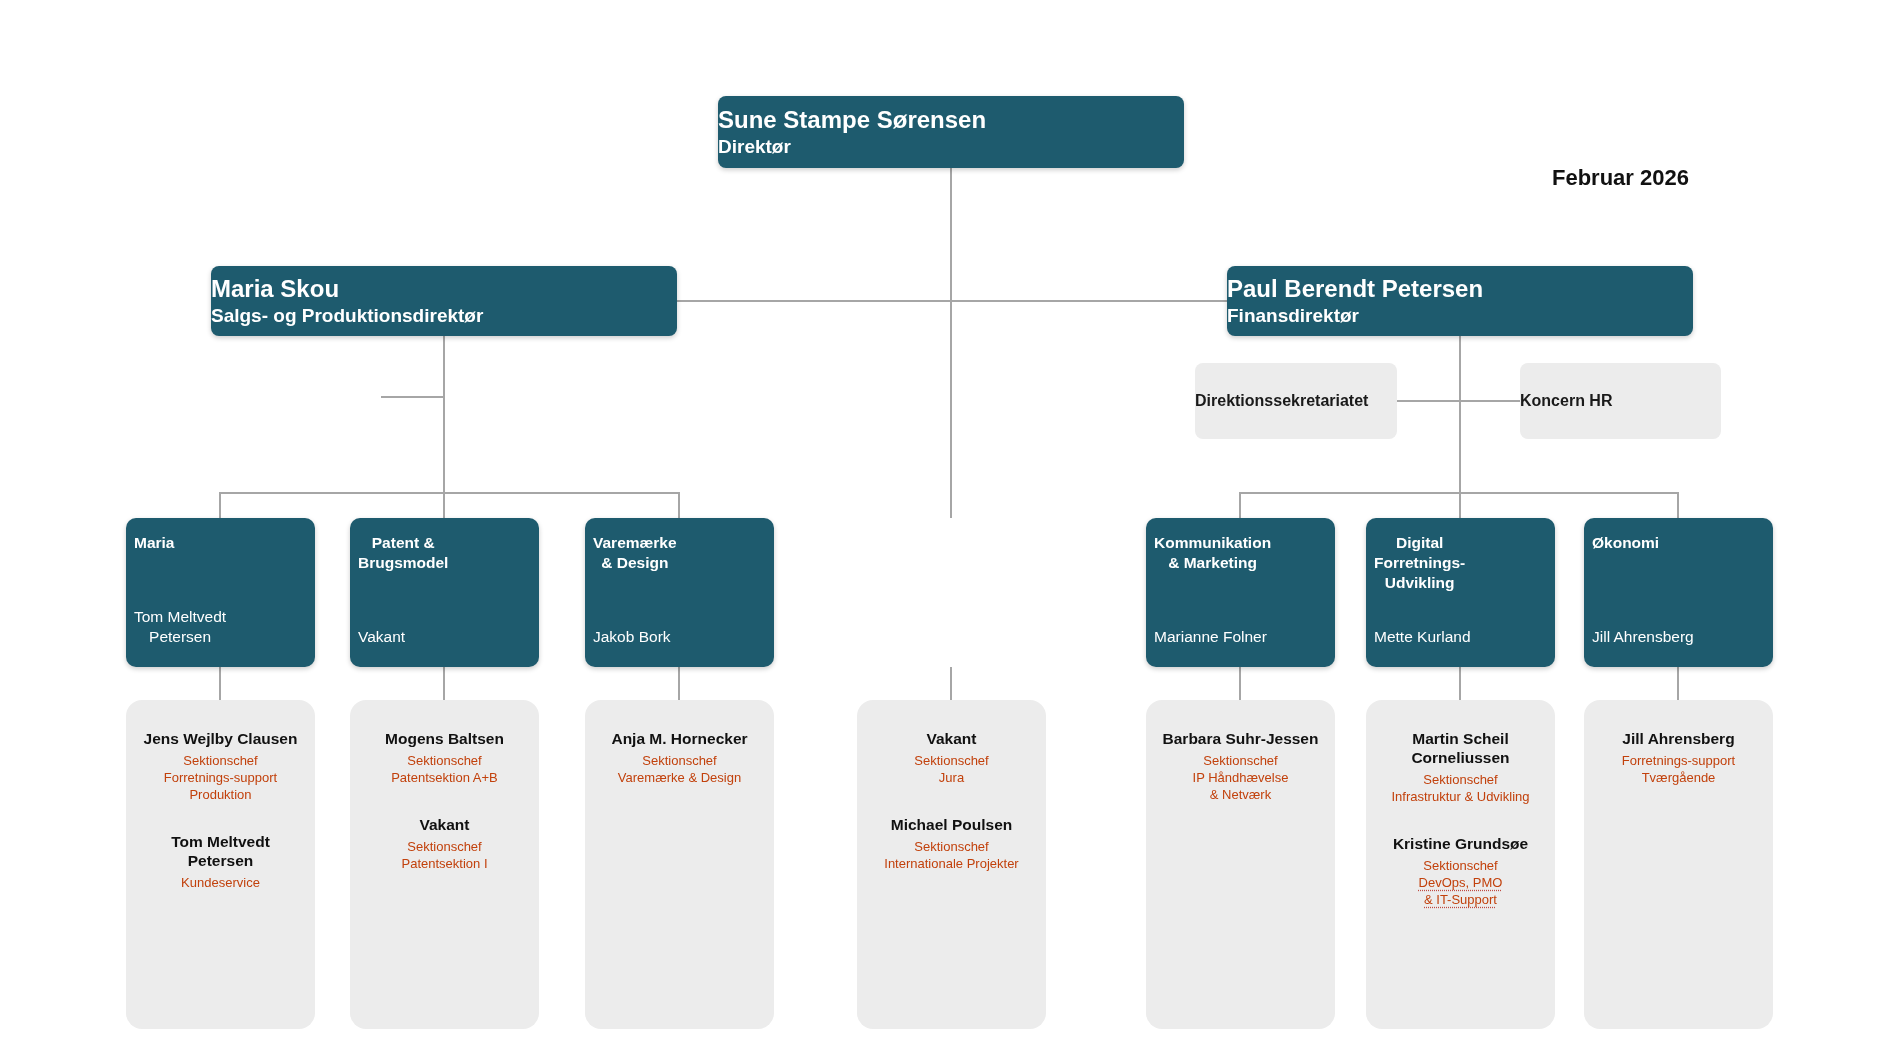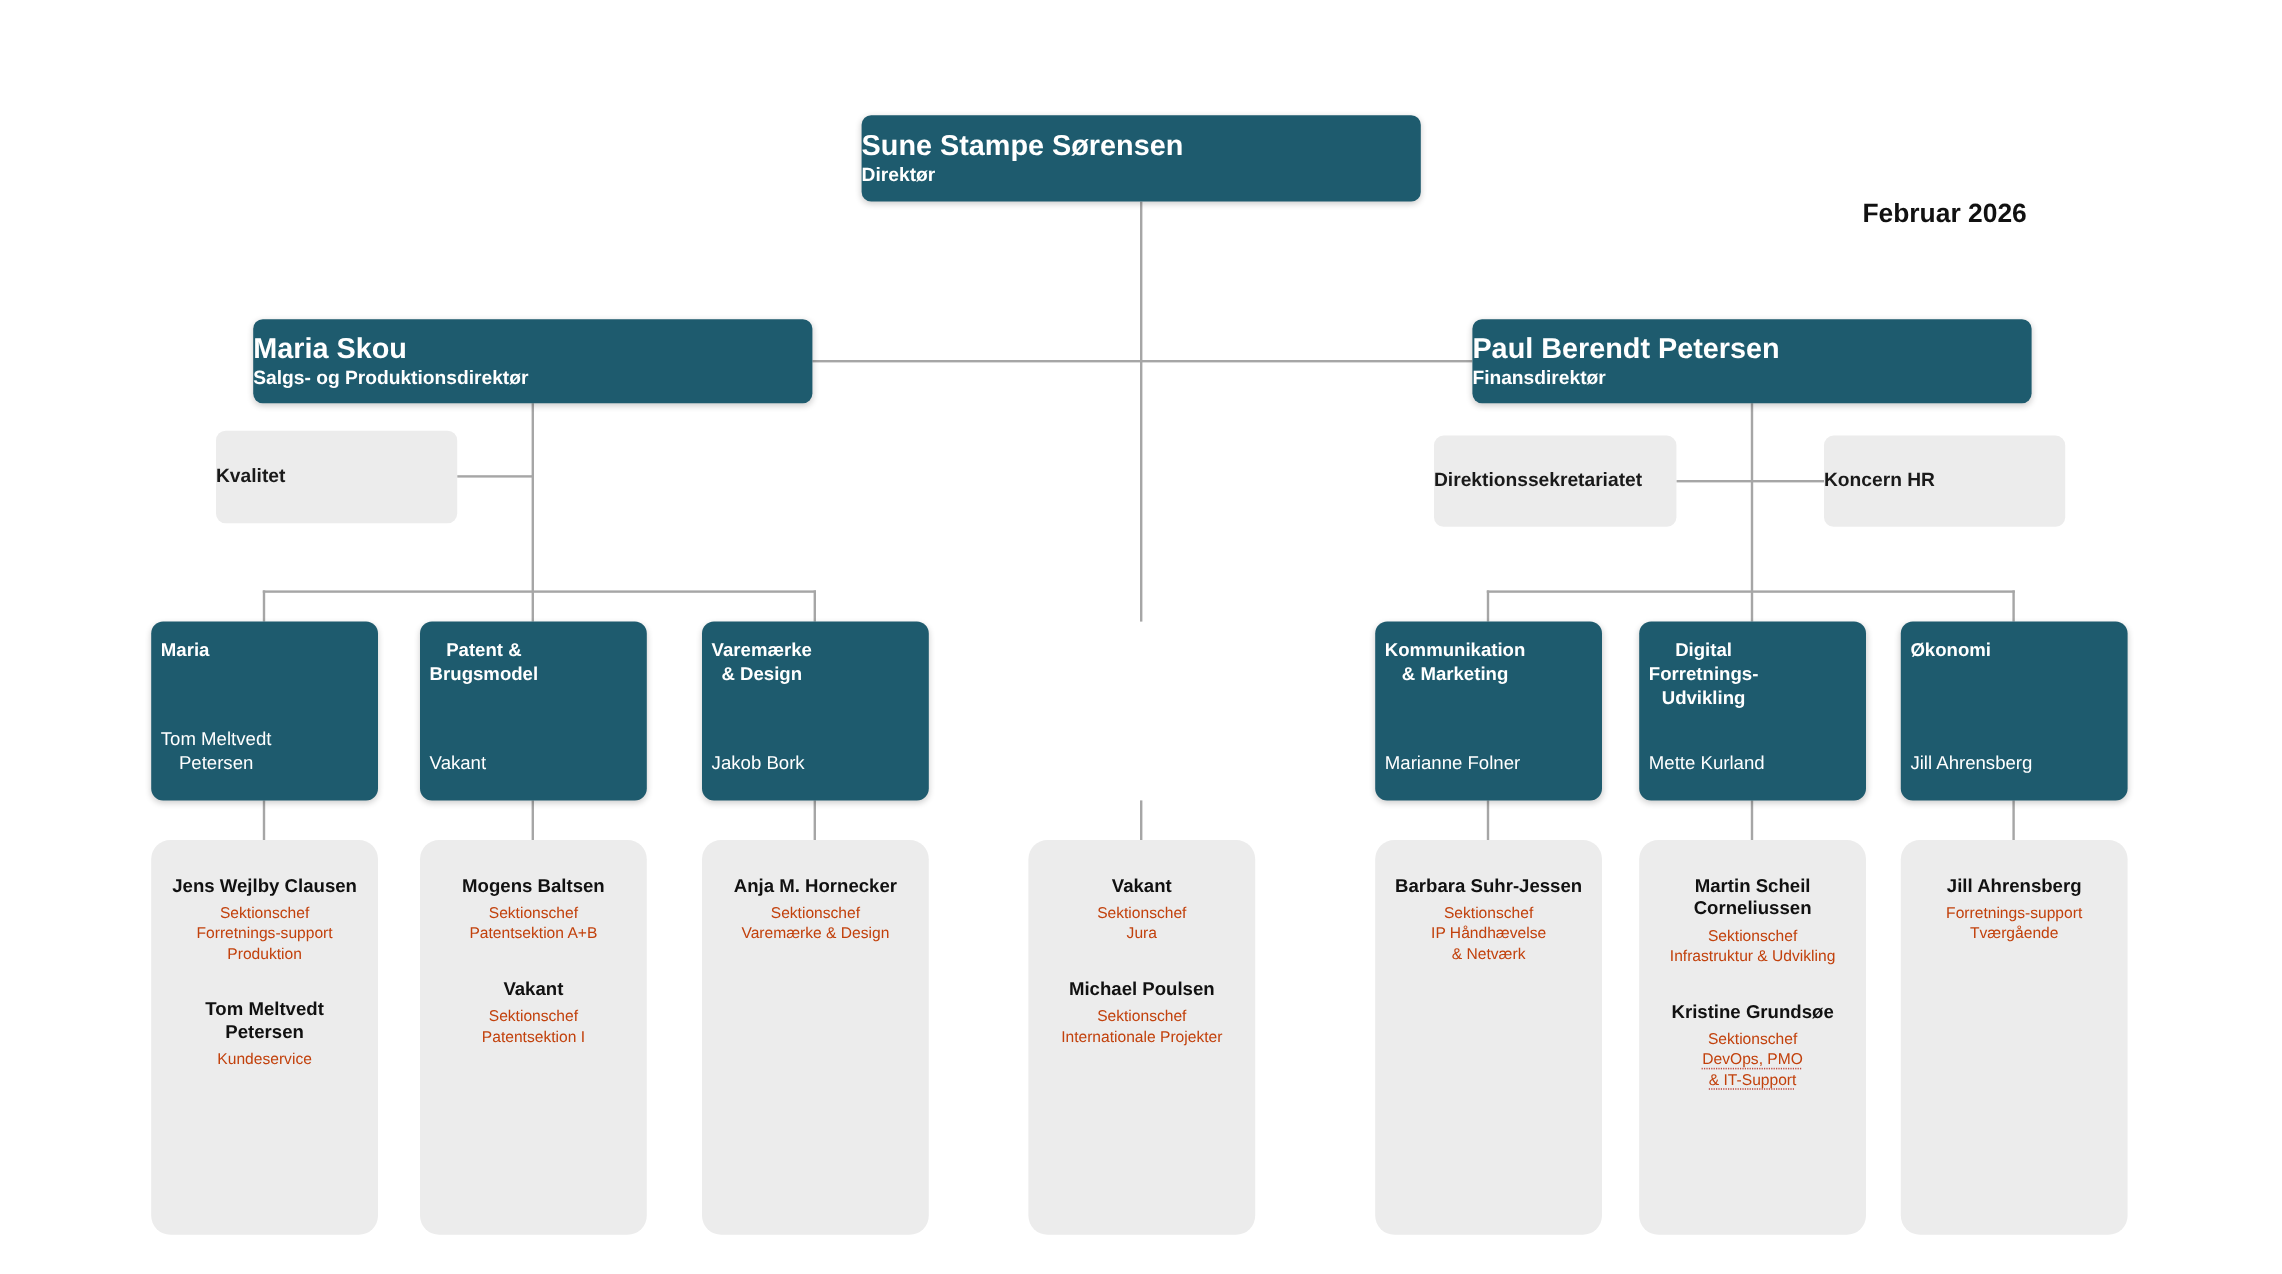--- a/index.html
+++ b/index.html
@@ -12,21 +12,21 @@
   .line.h { height: 2px; }
 
   
   .box { position: absolute; display: flex; flex-direction: column; align-items: flex-start; text-align: center; box-sizing: border-box; }
   .teal { background: #1e5b6e; color: #ffffff; border-radius: 8px; box-shadow: 0 2px 5px rgba(0,0,0,.20); }
   .grey { background: #ececec; color: #1a1a1a; }
 
   
   .exec { justify-content: center; }
   .exec-name { font-size: 24px; font-weight: 700; line-height: 1.25; }
-  .exec-title { font-size: 16px; font-weight: 600; line-height: 1.3; }
+  .exec-title { font-size: 19px; font-weight: 600; line-height: 1.3; }
   .root-box { left: 718px; top: 96px; width: 466px; height: 72px; }
   .dir-left { left: 211px; top: 266px; width: 466px; height: 70px; }
   .dir-right { left: 1227px; top: 266px; width: 466px; height: 70px; }
 
   
   .staff { justify-content: center; border-radius: 8px; font-size: 16px; font-weight: 600; }
   .kvalitet-box { left: 180px; top: 359px; width: 201px; height: 77px; }
   .sekretariat-box { left: 1195px; top: 363px; width: 202px; height: 76px; }
   .hr-box { left: 1520px; top: 363px; width: 201px; height: 76px; }
 
@@ -79,23 +79,20 @@
 
   <div class="box teal exec dir-left">
     <div class="exec-name">Maria Skou</div>
     <div class="exec-title">Salgs- og Produktionsdirektør</div>
   </div>
   <div class="box teal exec dir-right">
     <div class="exec-name">Paul Berendt Petersen</div>
     <div class="exec-title">Finansdirektør</div>
   </div>
 
-  <div class="box grey staff kvalitet-box">
-    <div>Kvalitet</div>
-  </div>
   <div class="box grey staff sekretariat-box">
     <div>Direktionssekretariatet</div>
   </div>
   <div class="box grey staff hr-box">
     <div>Koncern HR</div>
   </div>
 
   <div class="box teal dept" style="left:126px">
     <div class="dept-title">Maria</div>
     <div class="dept-people">Tom Meltvedt

